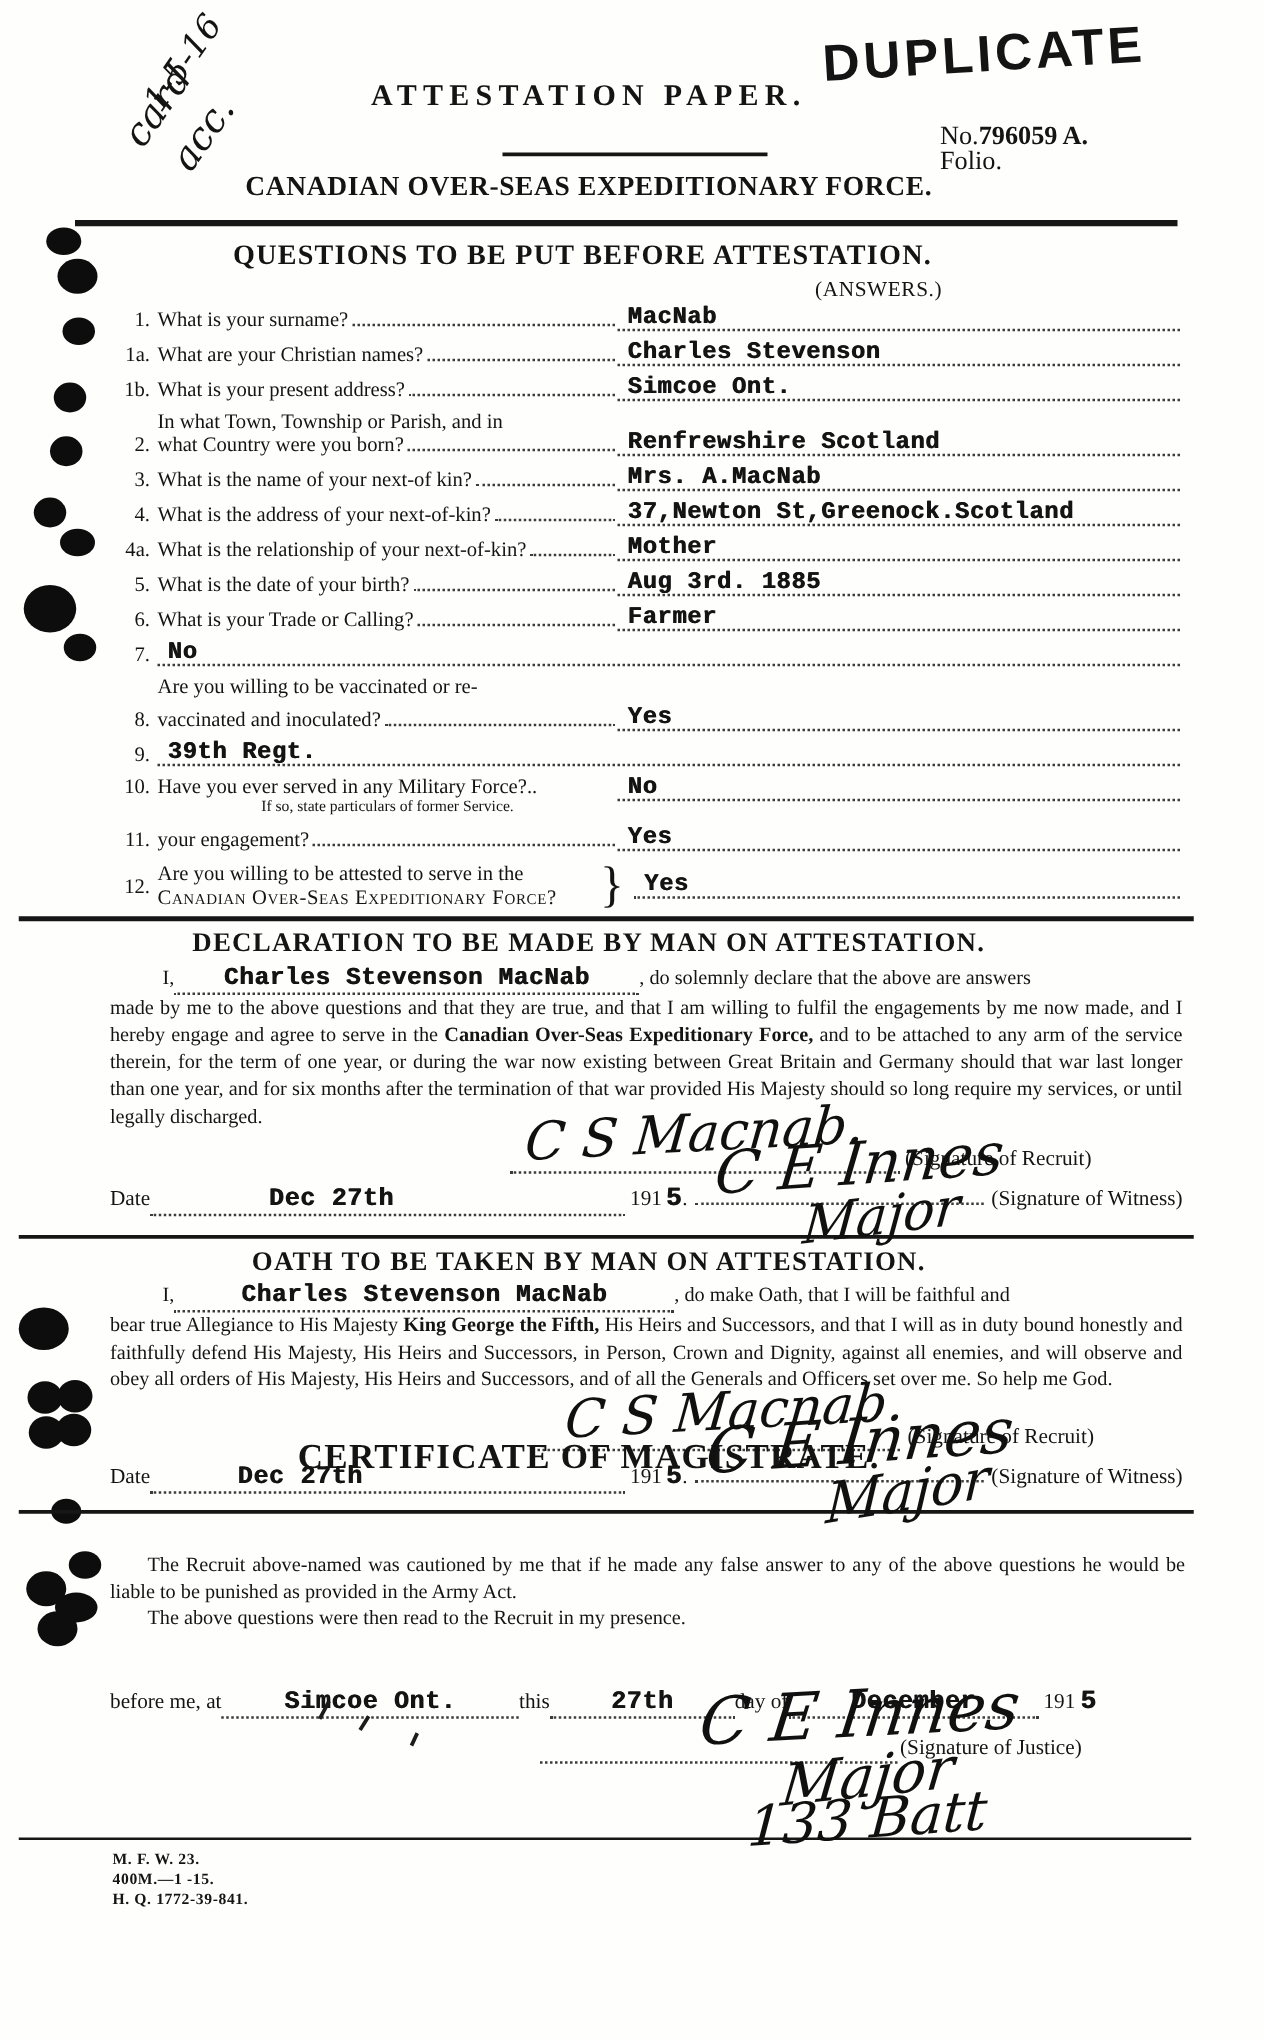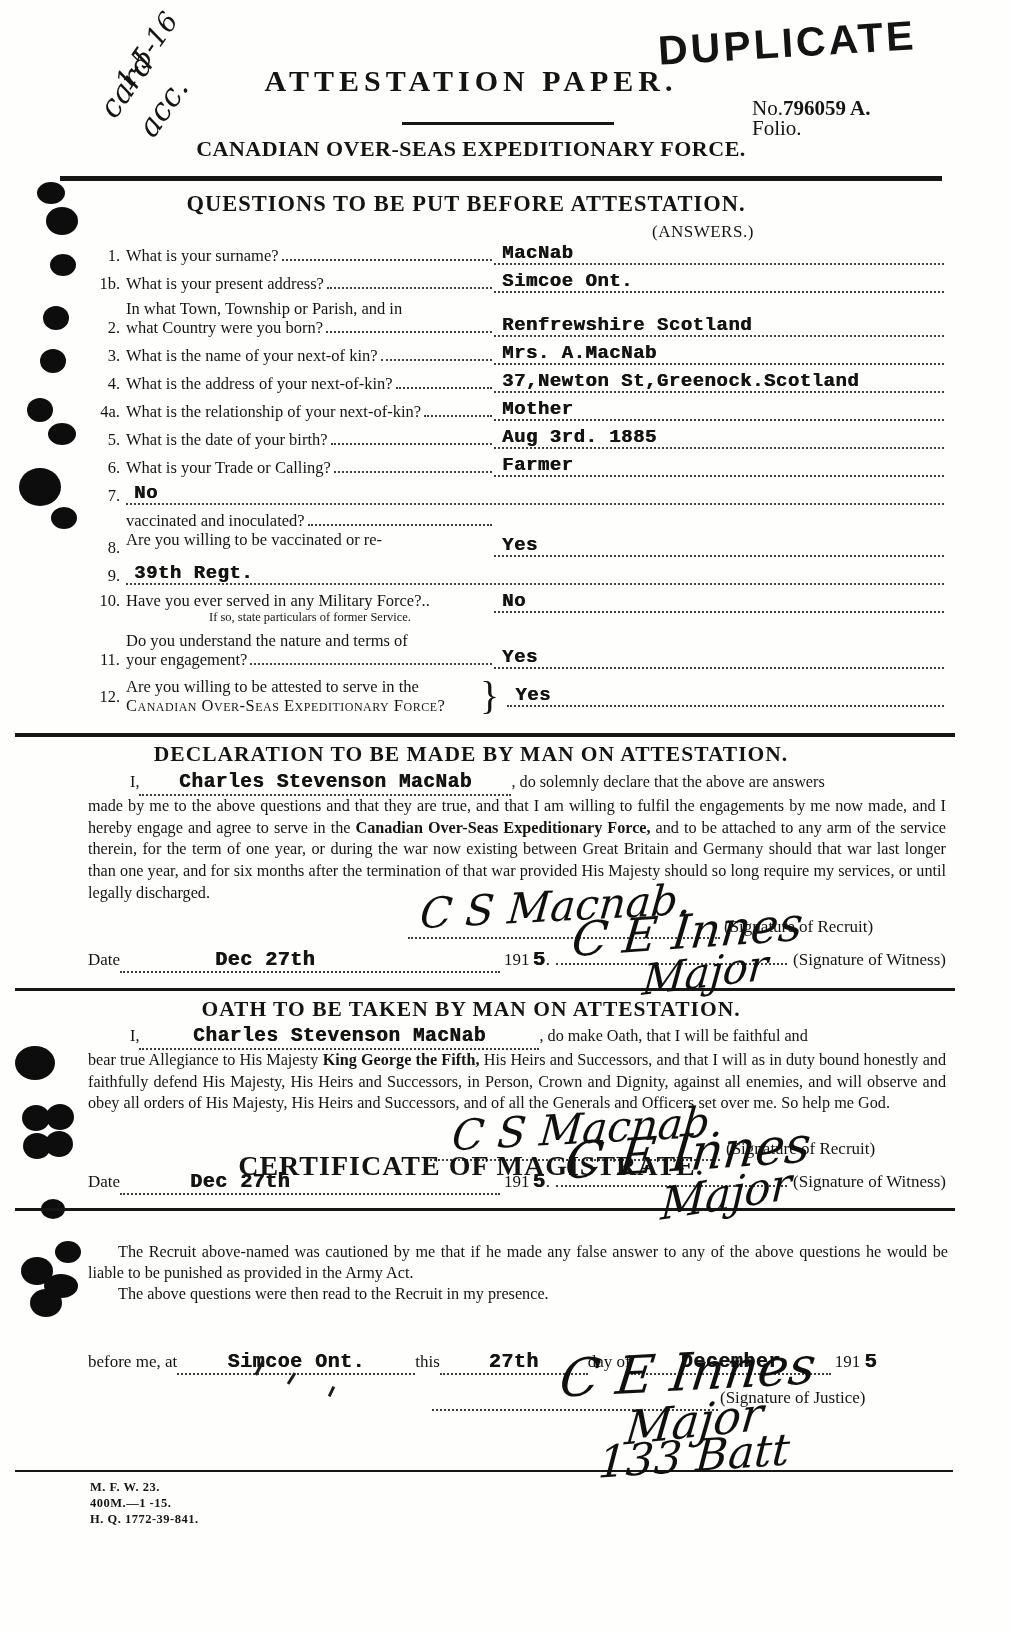--- a/index.html
+++ b/index.html
@@ -10,21 +10,21 @@
   }
   .abs{position:absolute;}
   .center{text-align:center;}
   .bold{font-weight:700;}
   .typed{font-family:"Liberation Mono", monospace;font-weight:700;letter-spacing:.5px;text-shadow:.6px 0 0 currentColor;}
   .script{font-family:"DejaVu Serif", serif;font-style:italic;white-space:nowrap;color:#101010;}
   .rule{background:#161616;}
   .dotfill{border-bottom:2px dotted #3c3c3c;}
   .blot{position:absolute;background:#0d0d0d;border-radius:50%;}
   
-  .title{left:0;right:70px;top:64px;font-size:30px;font-weight:700;letter-spacing:5px;}
+  .title{left:0;right:70px;top:64px;font-size:24px;font-weight:700;letter-spacing:5px;}
   .subtitle{left:0;right:70px;top:136px;font-size:22px;font-weight:700;letter-spacing:.5px;}
   .stamp{left:658px;top:20px;font-family:"Liberation Sans",sans-serif;font-weight:700;font-size:41px;letter-spacing:3px;transform:rotate(-3.5deg);}
   .corner-note{left:85px;top:5px;width:160px;height:140px;}
   .corner-note span{position:absolute;font-family:"DejaVu Serif",serif;font-style:italic;font-size:27px;transform:rotate(-55deg);white-space:nowrap;}
   
   .qheading{left:0;right:80px;top:191px;font-size:22.5px;font-weight:700;letter-spacing:1px;}
   .anslabel{left:652px;top:222px;font-size:17px;letter-spacing:.5px;}
   .qlist{left:88px;top:243px;width:856px;font-size:16.5px;line-height:19px;}
   .qrow{display:flex;align-items:flex-end;margin-bottom:6px;}
   .qrow.v-top{align-items:flex-start;}
@@ -105,20 +105,30 @@
     <div class="qnum">1.</div>
     <div class="qtext">
         <div class="qline">
           <span>What is your surname?</span>
           <span class="qfill"></span>
         </div>
       </div>
     <div class="qans"><span class="typed">MacNab</span></div>
   </div>
 
+  <div class="qrow">
+    <div class="qnum">1a.</div>
+    <div class="qtext">
+        <div class="qline">
+          <span>What are your Christian names?</span>
+          <span class="qfill"></span>
+        </div>
+      </div>
+    <div class="qans"><span class="typed">Charles Stevenson</span></div>
+  </div>
 
   <div class="qrow">
     <div class="qnum">1b.</div>
     <div class="qtext">
         <div class="qline">
           <span>What is your present address?</span>
           <span class="qfill"></span>
         </div>
       </div>
     <div class="qans"><span class="typed">Simcoe  Ont.</span></div>
@@ -194,27 +204,27 @@
   </div>
 
   <div class="qrow">
     <div class="qnum">7.</div>
     <div class="qans"><span class="typed">No</span></div>
   </div>
 
   <div class="qrow" style="margin-top:4px;">
     <div class="qnum">8.</div>
     <div class="qtext">
-      <div class="qline">
-          <span>vaccinated and inoculated?</span>
-          <span class="qfill"></span>
-        </div>
       <div class="qline" style="margin-bottom:8px;">
           <span>Are you willing to be vaccinated or re-</span>
         </div>
+      <div class="qline">
+          <span>vaccinated and inoculated?</span>
+          <span class="qfill"></span>
+        </div>
     </div>
     <div class="qans"><span class="typed">Yes</span></div>
   </div>
 
   <div class="qrow">
     <div class="qnum">9.</div>
     <div class="qans"><span class="typed">39th Regt.</span></div>
   </div>
 
   <div class="qrow v-top">
@@ -224,23 +234,20 @@
           <span>Have you ever served in any Military Force?..</span>
         </div>
       <div class="qsub">If so, state particulars of former Service.</div>
     </div>
     <div class="qans"><span class="typed">No</span></div>
   </div>
 
   <div class="qrow" style="margin-top:6px;">
     <div class="qnum">11.</div>
     <div class="qtext">
-      <div class="qline">
-          <span>Do you understand the nature and terms of</span>
-        </div>
       <div class="qline">
           <span>your engagement?</span>
           <span class="qfill"></span>
         </div>
     </div>
     <div class="qans"><span class="typed">Yes</span></div>
   </div>
 
   <div class="qrow v-top" style="margin-top:8px;align-items:center;">
     <div class="qnum">12.</div>

